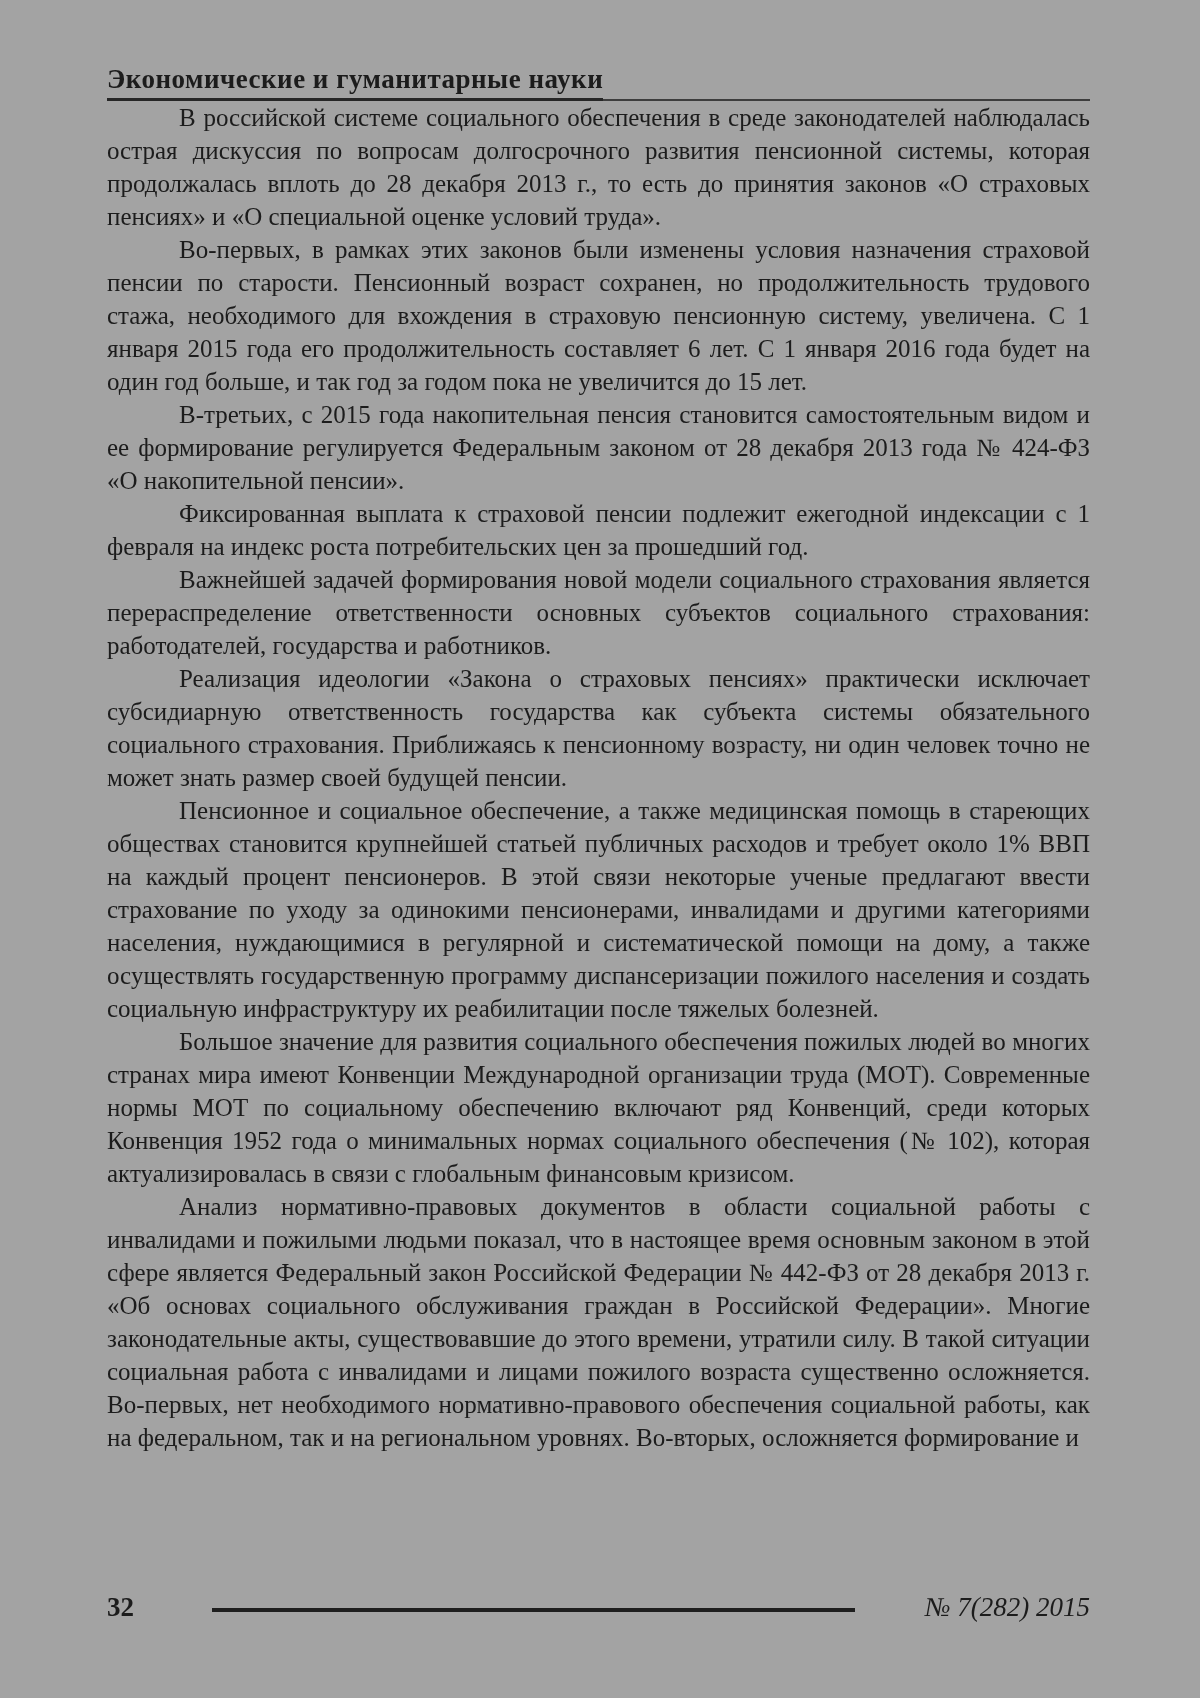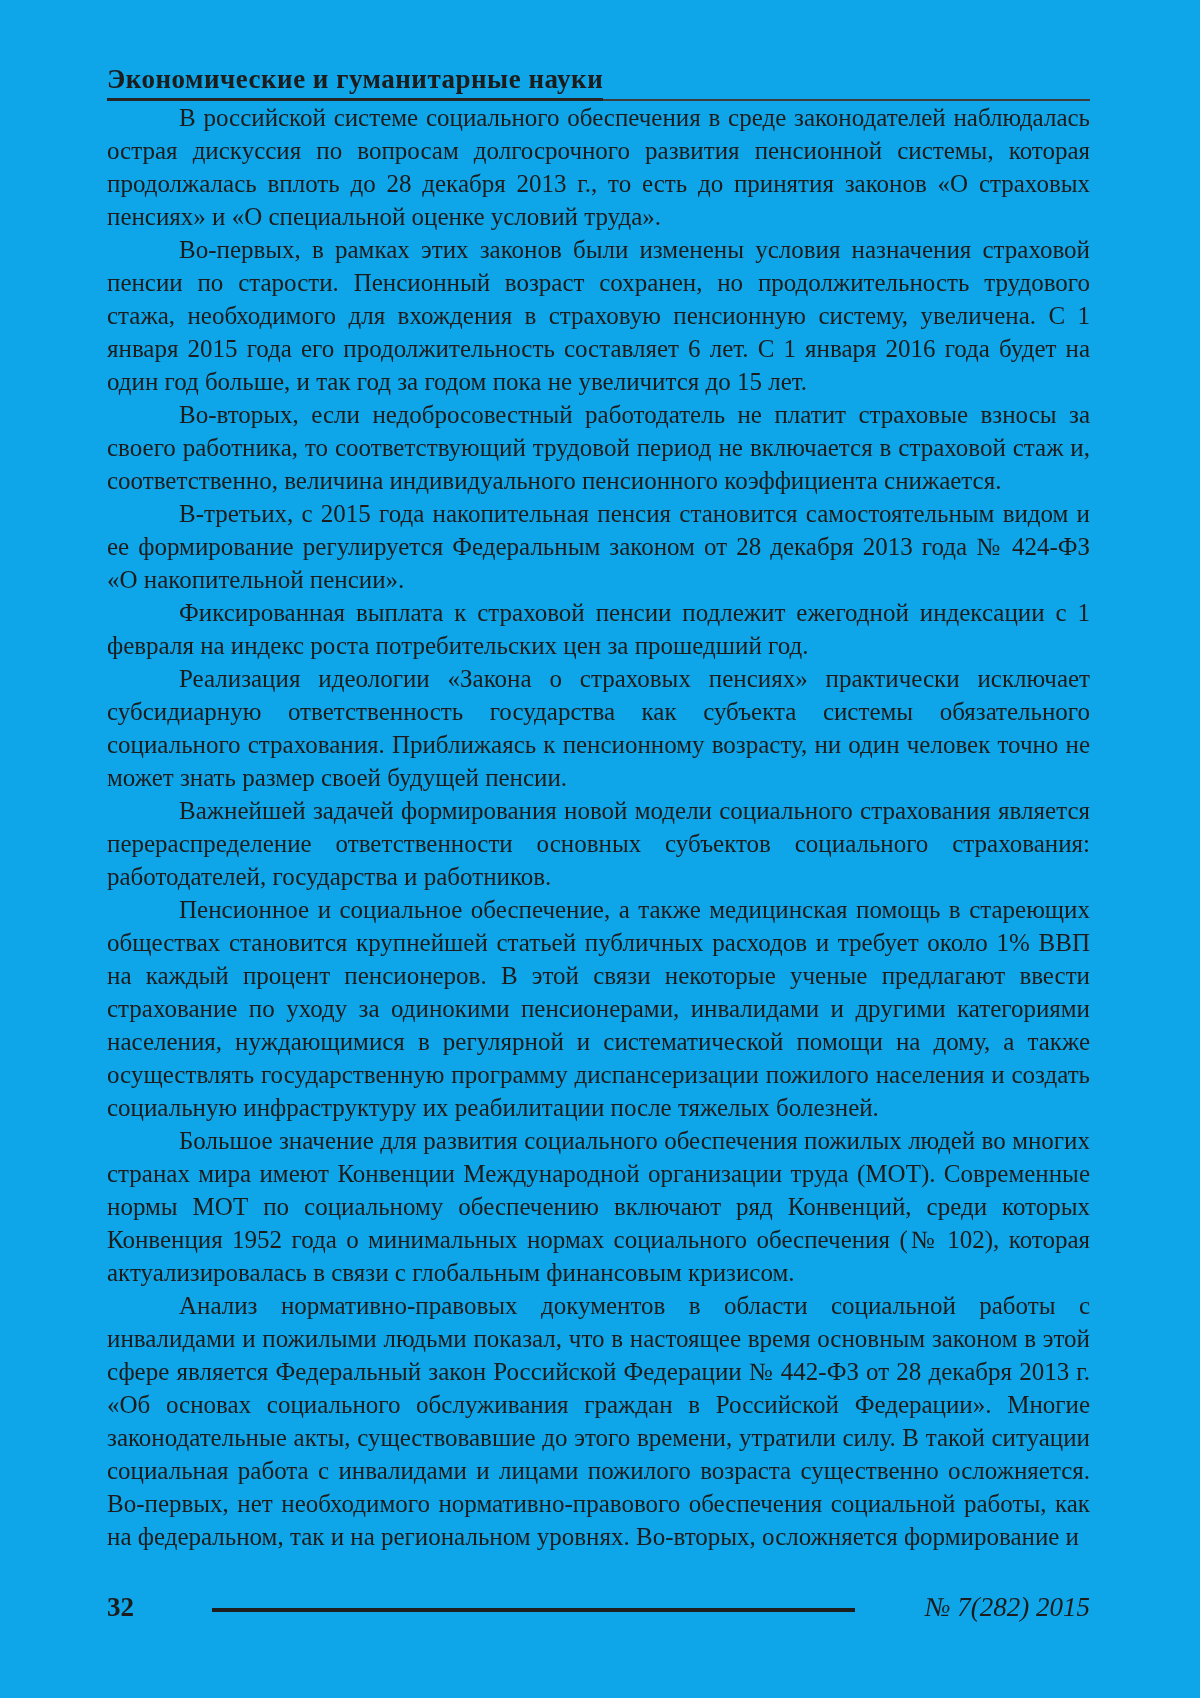--- a/index.html
+++ b/index.html
@@ -5,21 +5,21 @@
   * { margin: 0; padding: 0; box-sizing: border-box; }
 
   html, body {
     background: #ffffff;
   }
 
   .page {
     position: relative;
     width: 1200px;
     height: 1698px;
-    background: #0ea5e9;
+    background: #a3a3a3;
     font-family: "Liberation Serif", "DejaVu Serif", serif;
     color: #1c1c1c;
     overflow: hidden;
   }
 
   .content {
     position: absolute;
     left: 107px;
     width: 983px;
     top: 0;
@@ -96,25 +96,24 @@
 
   <div class="content">
 
     <div class="page-header">
       <span class="title">Экономические и гуманитарные науки</span>
     </div>
 
     <div class="body-text">
       <p>В российской системе социального обеспечения в среде законодателей наблюдалась острая дискуссия по вопросам долгосрочного развития пенсионной системы, которая продолжалась вплоть до 28 декабря 2013 г., то есть до принятия законов «О страховых пенсиях» и «О специальной оценке условий труда».</p>
       <p>Во-первых, в рамках этих законов были изменены условия назначения страховой пенсии по старости. Пенсионный возраст сохранен, но продолжительность трудового стажа, необходимого для вхождения в страховую пенсионную систему, увеличена. С 1 января 2015 года его продолжительность составляет 6 лет. С 1 января 2016 года будет на один год больше, и так год за годом пока не увеличится до 15 лет.</p>
-      <p>Во-вторых, если недобросовестный работодатель не платит страховые взносы за своего работника, то соответствующий трудовой период не включается в страховой стаж и, соответственно, величина индивидуального пенсионного коэффициента снижается.</p>
       <p>В-третьих, с 2015 года накопительная пенсия становится самостоятельным видом и ее формирование регулируется Федеральным законом от 28 декабря 2013 года № 424-ФЗ «О накопительной пенсии».</p>
       <p>Фиксированная выплата к страховой пенсии подлежит ежегодной индексации с 1 февраля на индекс роста потребительских цен за прошедший год.</p>
+      <p>Важнейшей задачей формирования новой модели социального страхования является перераспределение ответственности основных субъектов социального страхования: работодателей, государства и работников.</p>
       <p>Реализация идеологии «Закона о страховых пенсиях» практически исключает субсидиарную ответственность государства как субъекта системы обязательного социального страхования. Приближаясь к пенсионному возрасту, ни один человек точно не может знать размер своей будущей пенсии.</p>
-      <p>Важнейшей задачей формирования новой модели социального страхования является перераспределение ответственности основных субъектов социального страхования: работодателей, государства и работников.</p>
       <p>Пенсионное и социальное обеспечение, а также медицинская помощь в стареющих обществах становится крупнейшей статьей публичных расходов и требует около 1% ВВП на каждый процент пенсионеров. В этой связи некоторые ученые предлагают ввести страхование по уходу за одинокими пенсионерами, инвалидами и другими категориями населения, нуждающимися в регулярной и систематической помощи на дому, а также осуществлять государственную программу диспансеризации пожилого населения и создать социальную инфраструктуру их реабилитации после тяжелых болезней.</p>
       <p>Большое значение для развития социального обеспечения пожилых людей во многих странах мира имеют Конвенции Международной организации труда (МОТ). Современные нормы МОТ по социальному обеспечению включают ряд Конвенций, среди которых Конвенция 1952 года о минимальных нормах социального обеспечения (№ 102), которая актуализировалась в связи с глобальным финансовым кризисом.</p>
       <p>Анализ нормативно-правовых документов в области социальной работы с инвалидами и пожилыми людьми показал, что в настоящее время основным законом в этой сфере является Федеральный закон Российской Федерации № 442-ФЗ от 28 декабря 2013 г. «Об основах социального обслуживания граждан в Российской Федерации». Многие законодательные акты, существовавшие до этого времени, утратили силу. В такой ситуации социальная работа с инвалидами и лицами пожилого возраста существенно осложняется. Во-первых, нет необходимого нормативно-правового обеспечения социальной работы, как на федеральном, так и на региональном уровнях. Во-вторых, осложняется формирование и</p>
     </div>
 
   </div>
 
   <div class="page-footer">
     <span class="page-number">32</span>
     <span class="footer-rule"></span>

